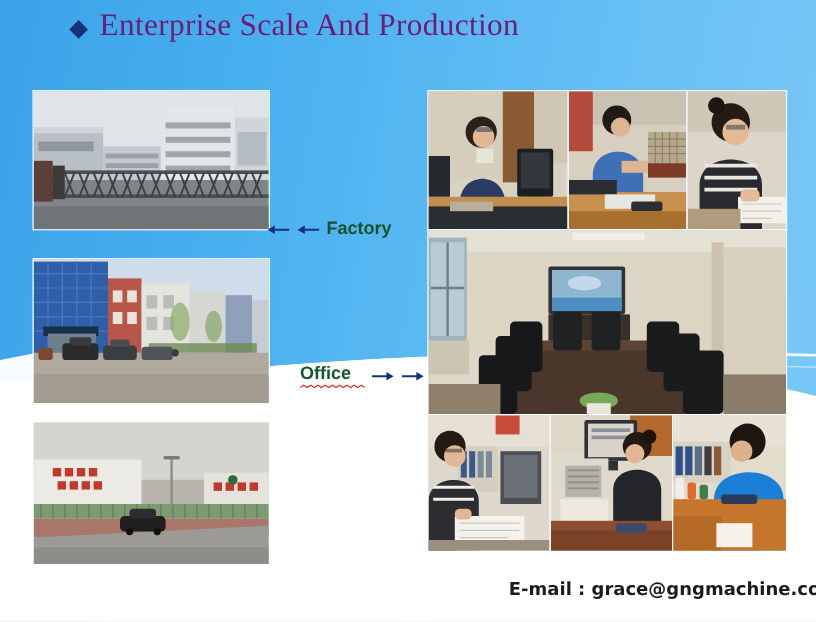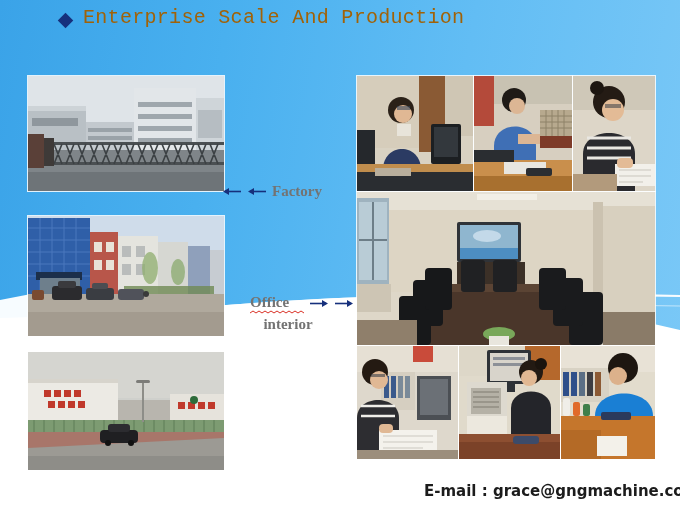--- a/index.html
+++ b/index.html
@@ -27,51 +27,51 @@
     position: absolute; left: 60px; top: 6px;
     display: flex; align-items: center; gap: 12px;
   }
   .bullet {
     width: 11px; height: 11px;
     background: #16307c;
     transform: rotate(45deg);
     margin-top: 6px;
   }
   .title-text {
-    font-size: 20px;
-    color: #a16207;
-    font-family: Liberation Mono, monospace;
+    font-size: 26px;
+    color: #701a75;
+    font-family: Liberation Serif, serif;
     letter-spacing: 0.3px;
     white-space: nowrap;
   }
   
   .photo {
     position: absolute;
     overflow: hidden;
     background: #cfd4d8;
     box-shadow: 0 0 0 1px rgba(255,255,255,0.85);
   }
   .photo svg { display: block; }
   
   .anno {
     position: absolute;
-    color: #737373;
-    font-family: Liberation Serif, serif;
+    color: #14532d;
+    font-family: Liberation Sans, sans-serif;
     font-weight: bold;
     font-size: 15px;
     line-height: 20px;
   }
   .anno .line { display: flex; align-items: center; gap: 5px; white-space: nowrap; }
   .arrow-l, .arrow-r {
     display: inline-block; width: 20px; height: 11px;
   }
   .squiggle { display:block; height: 4px; width: 54px; margin-top: -2px; }
   .anno-factory { left: 222px; top: 181px; text-align: right; }
   .anno-factory .l2 { text-align: right; padding-right: 2px; }
-  .anno-office { left: 250px; top: 292px; }
+  .anno-office { left: 250px; top: 302px; }
   .anno-office .l2 { text-align: center; width: 76px; }
   
   .email {
     position: absolute;
     left: 424px; top: 482px;
     font-family: "DejaVu Sans", sans-serif;
     font-weight: bold;
     font-size: 15px;
     color: #1c1c1c;
     white-space: nowrap;
@@ -500,18 +500,17 @@
       </span>
       <svg class="arrow-r" viewBox="0 0 20 11">
         <path d="M1,5.5 L17,5.5" stroke="#16307c" stroke-width="1.6" fill="none"></path>
         <path d="M19,5.5 L13,2 L13,9 Z" fill="#16307c"></path>
       </svg>
       <svg class="arrow-r" viewBox="0 0 20 11">
         <path d="M1,5.5 L17,5.5" stroke="#16307c" stroke-width="1.6" fill="none"></path>
         <path d="M19,5.5 L13,2 L13,9 Z" fill="#16307c"></path>
       </svg>
     </div>
-    <div class="l2">interior</div>
   </div>
 
   <div class="email">E-mail : grace@gngmachine.com</div>
 
 </div>
 
 </body></html>

